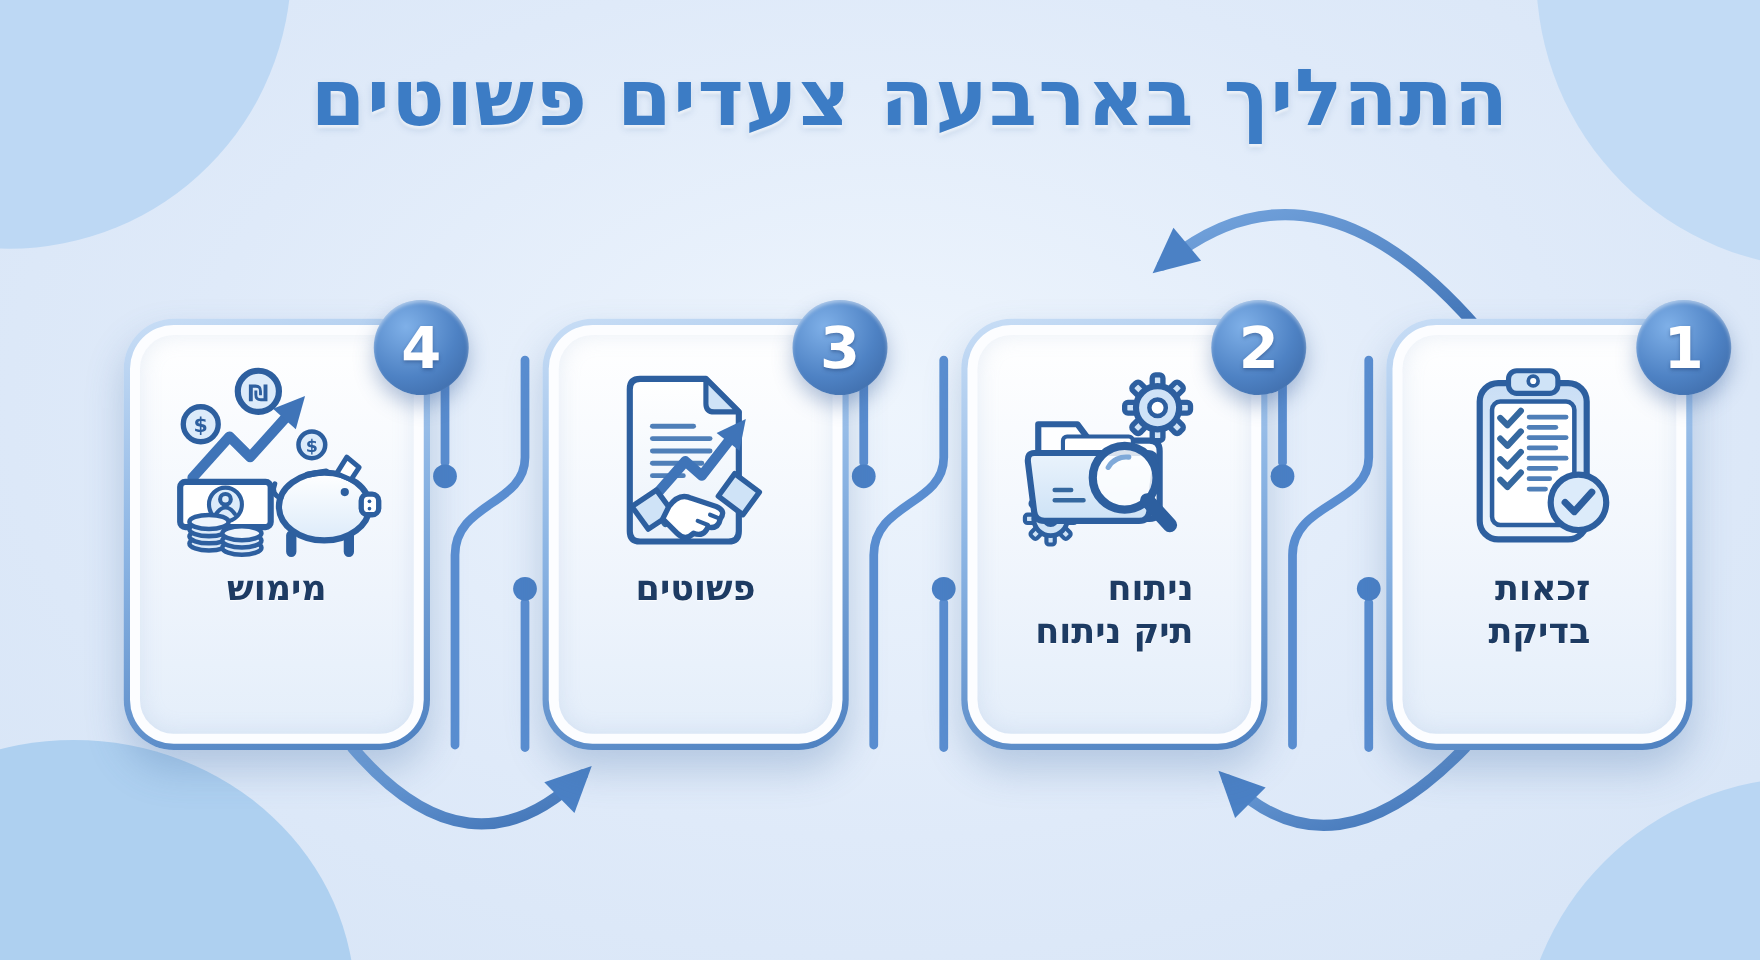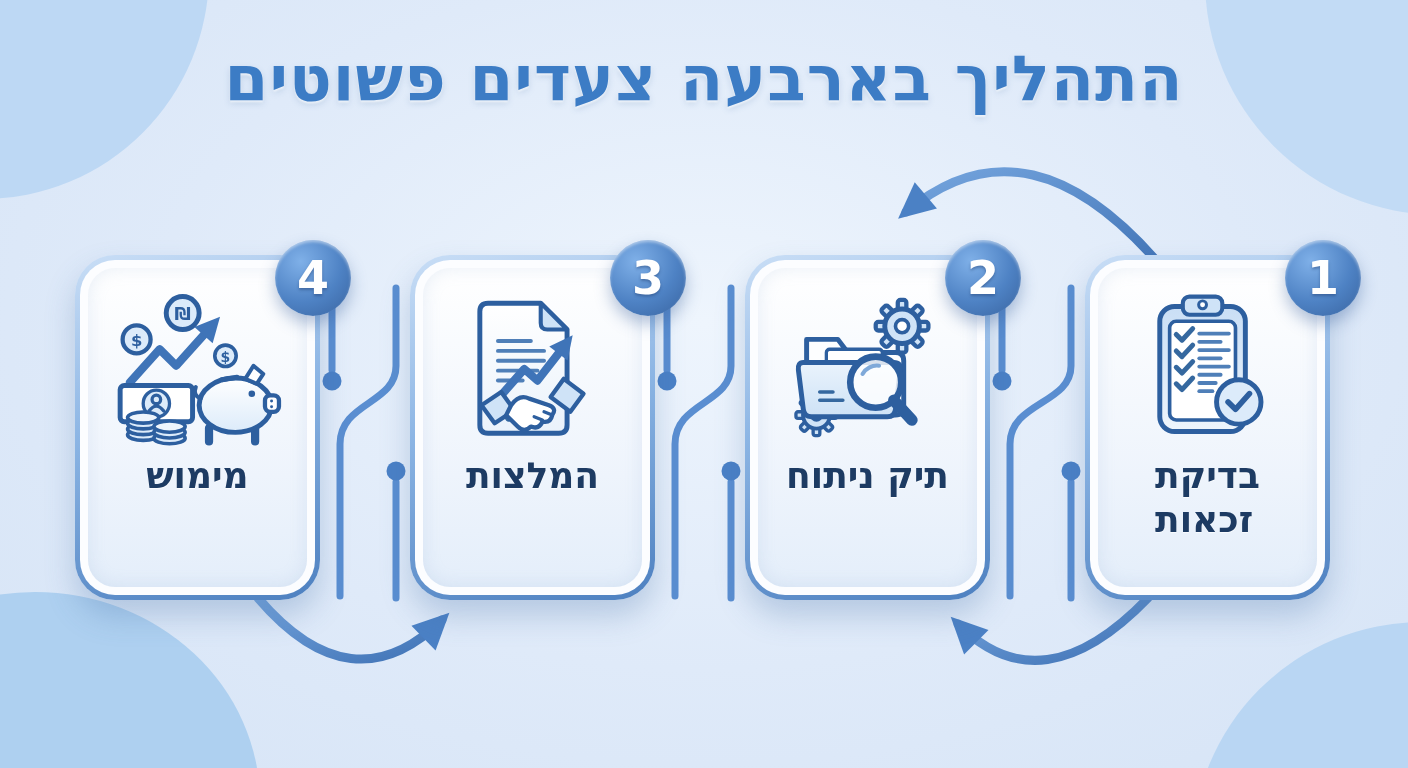--- a/index.html
+++ b/index.html
@@ -2,21 +2,21 @@
 <html lang="he"><head>
 <meta charset="utf-8">
 <style>
   * { margin:0; padding:0; box-sizing:border-box; }
   html,body { width:1408px; height:768px; overflow:hidden; }
   body {
     font-family:"DejaVu Sans","Liberation Sans",sans-serif;
     position:relative;
     background:radial-gradient(ellipse at 50% 42%, #eef5fd 0%, #dfeaf9 55%, #d6e4f6 100%);
   }
-  .stage { position:absolute; inset:0; width:1152px; height:768px; }
+  .stage { position:absolute; inset:0; width:1152px; height:768px;margin-left:24px; }
 
   
   .blob { position:absolute; border-radius:50%; }
   .blob-tl { left:-243px; top:-253px; width:452px; height:452px; background:#bdd8f4; }
   .blob-tr { left:1205px; top:-255px; width:470px; height:470px; background:#c2dbf5; }
   .blob-bl { left:-190px; top:592px; width:450px; height:420px; background:#aed0f0; }
   .blob-br { left:1192px; top:622px; width:460px; height:460px; background:#b9d6f3; }
 
   
   .title {
@@ -42,22 +42,22 @@
     background:#fcfdff;
   }
   .card-face {
     position:absolute; inset:13px; border-radius:27px;
     background:linear-gradient(180deg,#ffffff 0%, #eef4fc 65%, #e4eefa 100%);
     box-shadow:inset 0 0 18px rgba(140,170,210,.20);
     display:flex; flex-direction:column; align-items:center;
   }
   .card-icon { margin-top:22px; width:185px; height:158px; }
   .card-label {
-    margin-top:6px; direction:rtl; text-align:left;
-    font-size:36px; font-weight:bold; color:#1d3b63; line-height:1.22;
+    margin-top:6px; direction:rtl; text-align:right;
+    font-size:28px; font-weight:bold; color:#1d3b63; line-height:1.22;
     text-shadow:0 1px 1px rgba(255,255,255,.8);
   }
   .badge {
     position:absolute; left:200px; top:-15px; width:76px; height:76px;
     border-radius:50%;
     background:radial-gradient(circle at 34% 28%, #7fb0e8 0%, #4e82c4 55%, #38639f 100%);
     box-shadow:0 8px 16px rgba(55,95,155,.38), inset 0 2px 3px rgba(255,255,255,.45);
     display:flex; align-items:center; justify-content:center;
     color:#ffffff; font-size:46px; font-weight:bold;
     text-shadow:0 2px 3px rgba(30,60,110,.45);
@@ -145,22 +145,22 @@
             <path d="M50,46.5 H68"></path>
               <path d="M50,51.5 H63"></path>
             <path d="M50,56.5 H60"></path>
               <path d="M50,61.5 H58"></path>
           </g>
           <circle cx="74" cy="68" r="13.5" fill="#dcebfa"></circle>
           <path d="M67.5,68 l4.5,4.5 8.5,-9.5" stroke-width="3.4"></path>
         </g>
       </svg>
       <div class="card-label">
+        <div>זכאות</div>
         <div>בדיקת</div>
-        <div>זכאות</div>
       </div>
     </div>
     <div class="badge">
       <span>1</span>
     </div>
   </div>
 
   <div class="card" style="left:745px;">
     <div class="card-frame"></div>
     <div class="card-ring"></div>
@@ -210,20 +210,21 @@
             <path d="M16,44 h55 q4.5,0 4,4.5 l-3,24 q-0.5,4.5 -5,4.5 h-46 q-4.5,0 -5,-4.5 l-3,-24 q-0.5,-4.5 3,-4.5 z" fill="url(#lg2)"></path>
             <path d="M26,62 h8 M26,67 h14" stroke="#35689f" stroke-width="2.2"></path>
           </g>
 
           <circle cx="60" cy="56" r="15.5" fill="rgba(255,255,255,0.82)" stroke-width="4"></circle>
           <path d="M52,51 a10,10 0 0 1 10,-5" stroke="#7fa9d9" stroke-width="2.5"></path>
           <path d="M71,67 L82,79" stroke-width="7"></path>
         </g>
       </svg>
       <div class="card-label">
+        <div>ניתוח</div>
         <div>תיק ניתוח</div>
       </div>
     </div>
     <div class="badge">
       <span>2</span>
     </div>
   </div>
 
   <div class="card" style="left:410px;">
     <div class="card-frame"></div>
@@ -251,21 +252,21 @@
           <path d="M36,64 L50,48 L58,55 L72,37" stroke="#3f74b8" stroke-width="5"></path>
           <polygon points="79.4,27.5 76.3,42.9 65.2,34.3" fill="#3f74b8" stroke="none"></polygon>
 
           <path d="M74,54 l12,9 -8,11 -12,-9 z" fill="#cfe3f7" stroke-width="2.6"></path>
           <path d="M24,70 l12,-8 8,11 -12,8 z" fill="#cfe3f7" stroke-width="2.6"></path>
           <path d="M42,70 q5,-7 11,-4 l12,4 q5,2 2,6 q-1,5 -6,4 q-2,5 -7,3 q-4,4 -8,0 l-7,-7 z" fill="#ffffff" stroke-width="2.6"></path>
           <path d="M56,77 l5,2 M62,74 l5,2" stroke-width="2"></path>
         </g>
       </svg>
       <div class="card-label">
-        <div>המלצות</div>
+        <div>פשוטים</div>
       </div>
     </div>
     <div class="badge">
       <span>3</span>
     </div>
   </div>
 
   <div class="card" style="left:75px;">
     <div class="card-frame"></div>
     <div class="card-ring"></div>

